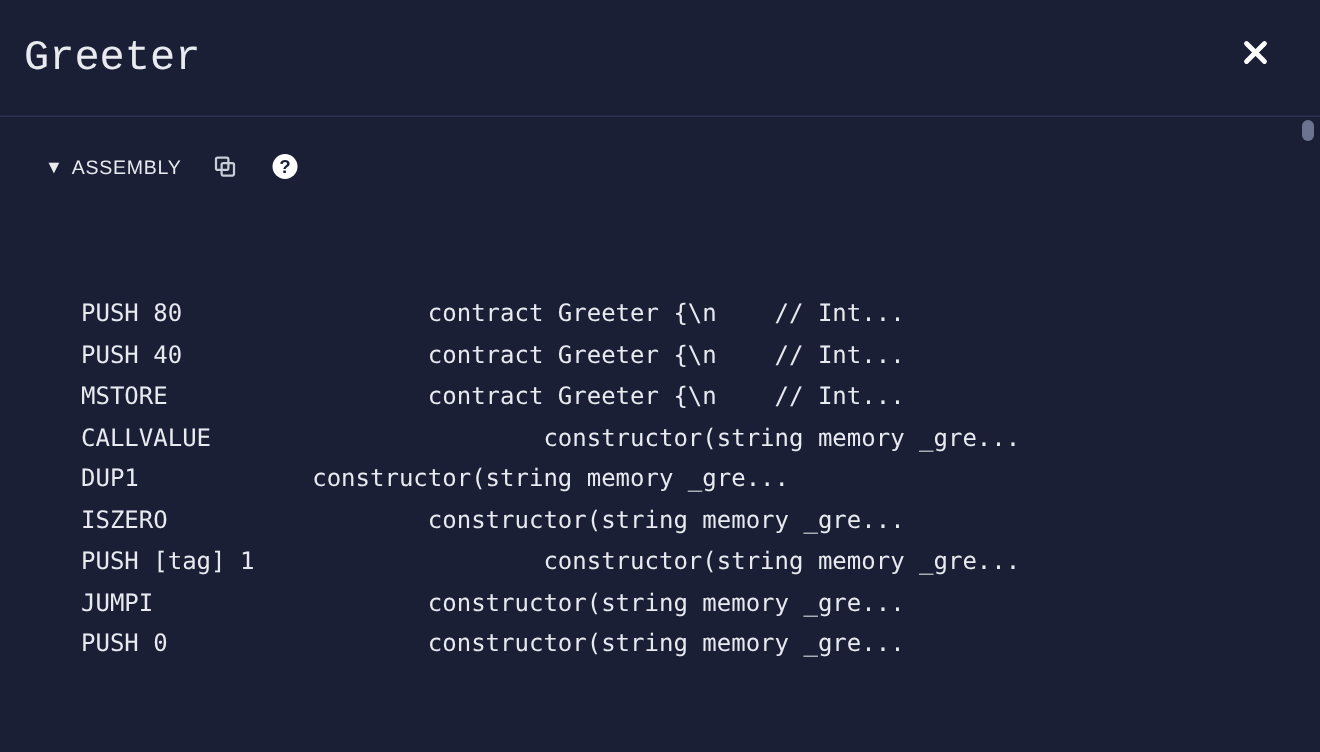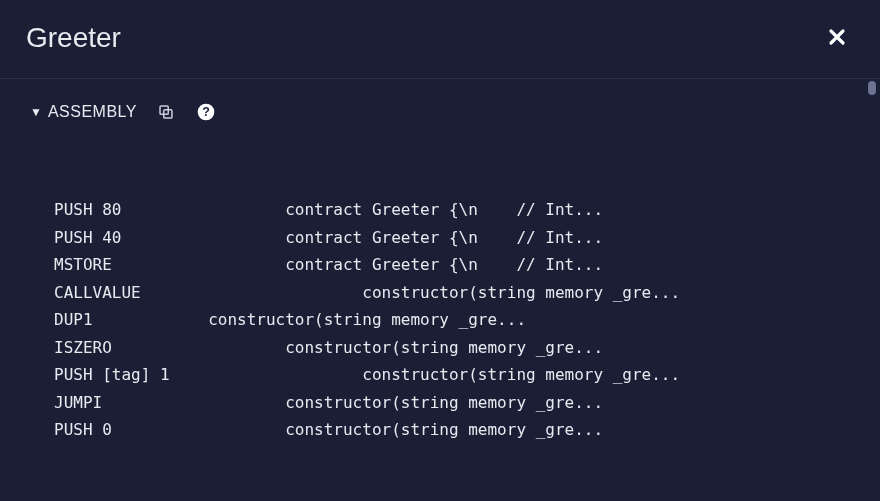--- a/index.html
+++ b/index.html
@@ -12,24 +12,25 @@
     overflow: hidden;
   }
   .modal {
     width: 100%;
     height: 100%;
     display: flex;
     flex-direction: column;
   }
   .modal-header {
     display: flex;
-    align-items: flex-start;
+    align-items: flex-end;
     justify-content: space-between;
-    padding: 22px 30px 22px 26px;
+    padding: 22px 30px 22px 16px;
     border-bottom: 1px solid #2a3050;
+    font-family: Liberation Mono, monospace;
   }
   .modal-title {
     font-size: 28px;
     font-weight: 400;
     color: #e8eaf0;
   }
   .close-btn {
     cursor: pointer;
     color: #fff;
     font-size: 22px;
@@ -52,21 +53,21 @@
     display: flex;
     align-items: center;
     gap: 6px;
     cursor: pointer;
   }
   .caret {
     font-size: 12px;
     color: #e8eaf0;
   }
   .section-title {
-    font-size: 16px;
+    font-size: 13px;
     font-weight: 400;
     letter-spacing: 0.5px;
     color: #e8eaf0;
   }
   .icon-btn {
     cursor: pointer;
     color: #c9cdd8;
     display: inline-flex;
     align-items: center;
     justify-content: center;

